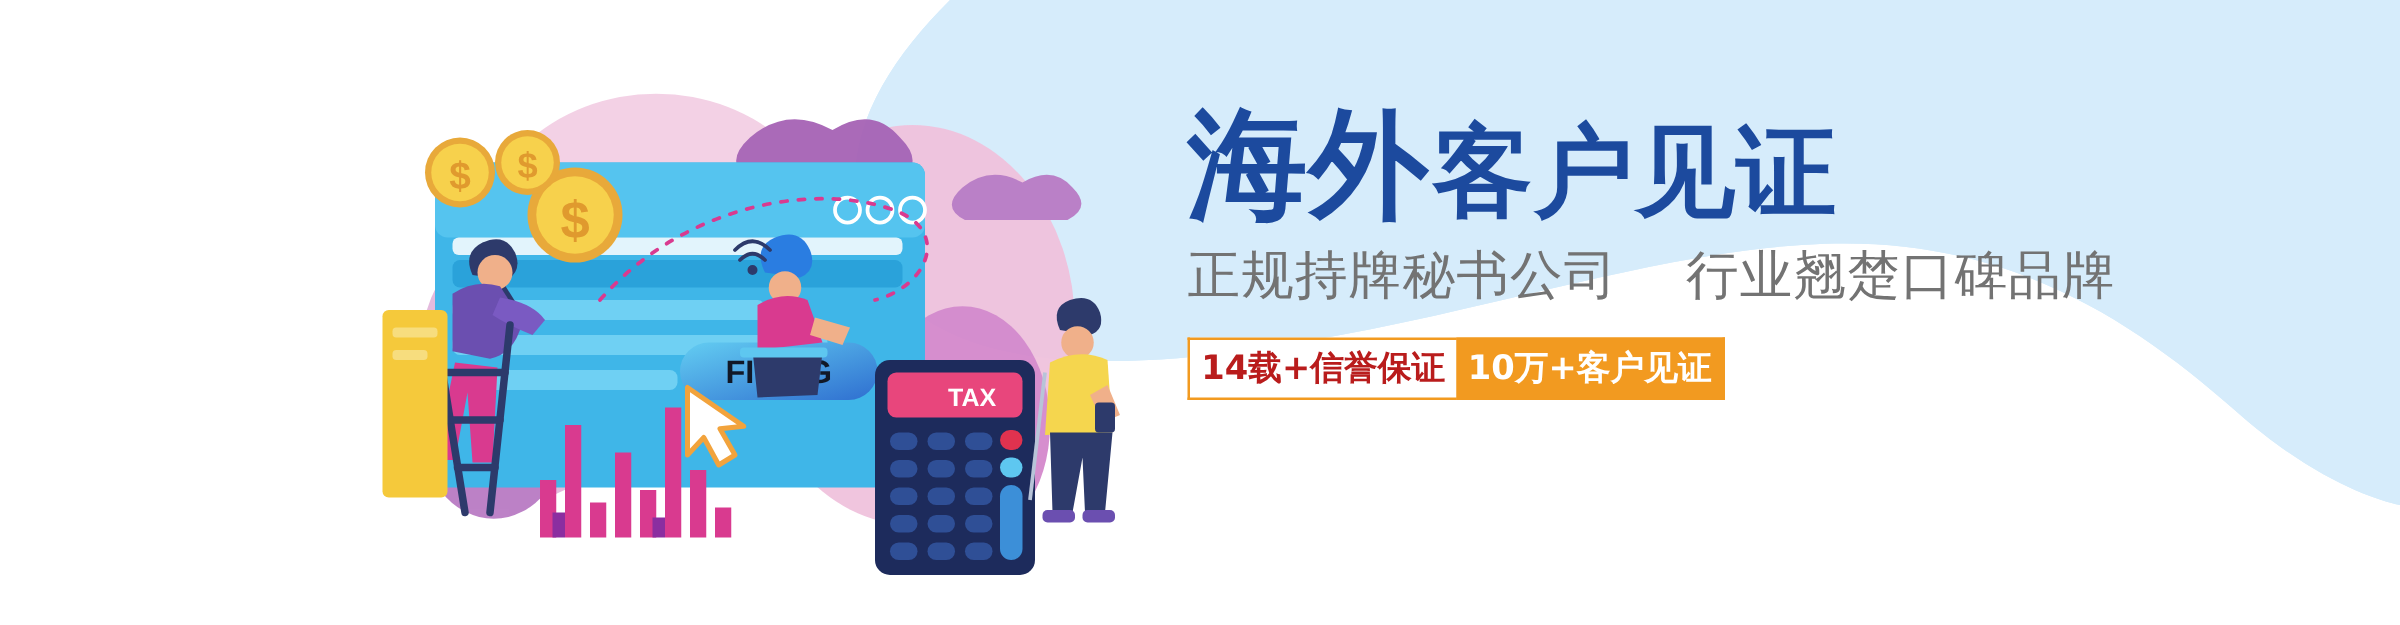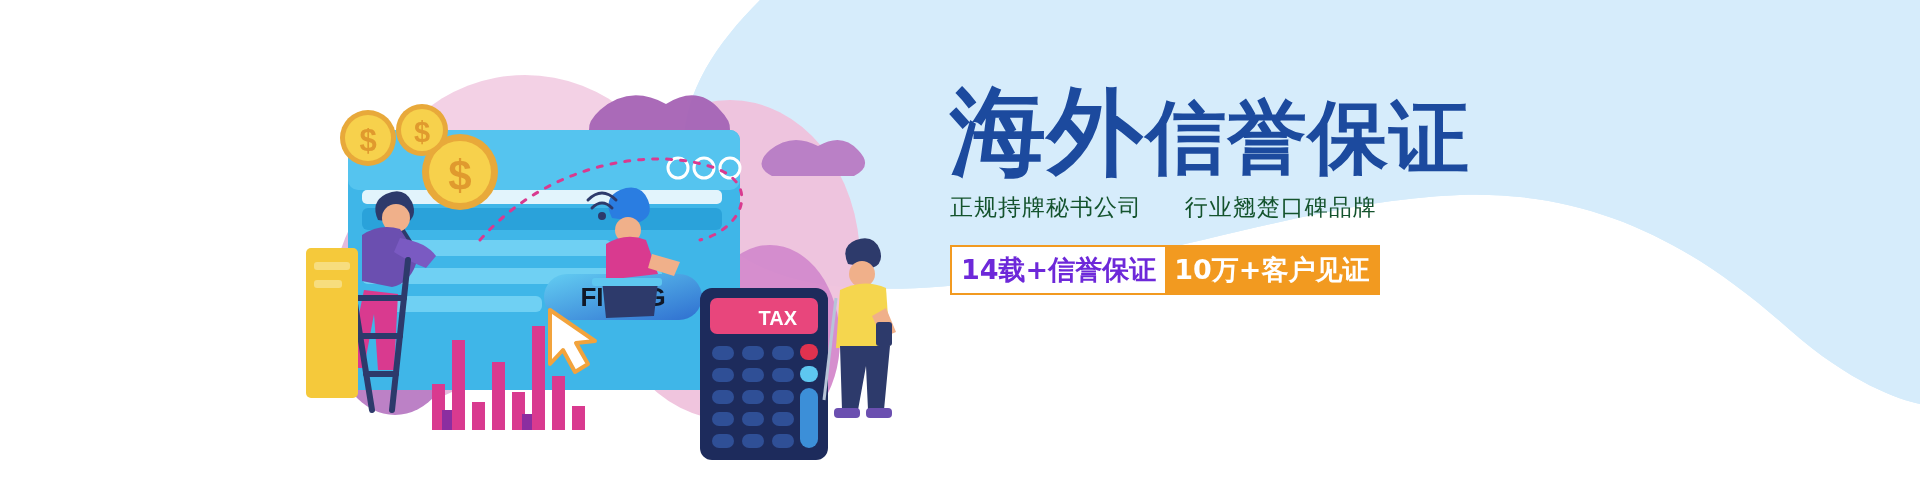--- a/index.html
+++ b/index.html
@@ -65,22 +65,22 @@
     font-weight: bold;
     letter-spacing: 1px;
     color: #1c4a9e;
     font-family: "DejaVu Sans", "Liberation Sans", sans-serif;
     position: relative;
     top: -2px;
     margin-left: 2px;
   }
   .subtitle {
     margin-top: 12px;
-    font-size: 23px;
-    color: #14532d;
+    font-size: 42px;
+    color: #737373;
     letter-spacing: 1px;
     white-space: nowrap;
     font-family: "DejaVu Sans", "Liberation Sans", sans-serif;
   }
   .subtitle .gap { display:inline-block; width: 26px; }
 
   .badges {
     margin-top: 22px;
     display: flex;
     align-items: stretch;
@@ -91,21 +91,21 @@
     font-weight: bold;
     line-height: 1;
     padding: 9px 9px 10px 9px;
     white-space: nowrap;
     font-family: "DejaVu Sans", "Liberation Sans", sans-serif;
     display: flex;
     align-items: center;
     box-sizing: border-box;
   }
   .badge-outline {
-    color: #6d28d9;
+    color: #b91c1c;
     background: #ffffff;
     border: 2px solid #f29a20;
     border-right: none;
   }
   .badge-solid {
     color: #ffffff;
     background: #f29a20;
     border: 2px solid #f29a20;
     border-left: none;
   }
@@ -279,21 +279,21 @@
       </g>
 
       <path d="M0 388 q160 -18 330 -4 q170 14 310 -4 l0 46 l-640 0 z" fill="#3c8fd8" opacity="0"></path>
     </svg>
   </div>
 
   <div class="text-block">
 
     <div class="headline">
       <span class="part-a">海外</span>
-      <span class="part-b">信誉保证</span>
+      <span class="part-b">客户见证</span>
     </div>
 
     <div class="subtitle">
       <span>正规持牌秘书公司</span>
       <span class="gap"></span>
       <span>行业翘楚口碑品牌</span>
     </div>
 
     <div class="badges">
       <div class="badge badge-outline">14载+信誉保证</div>

